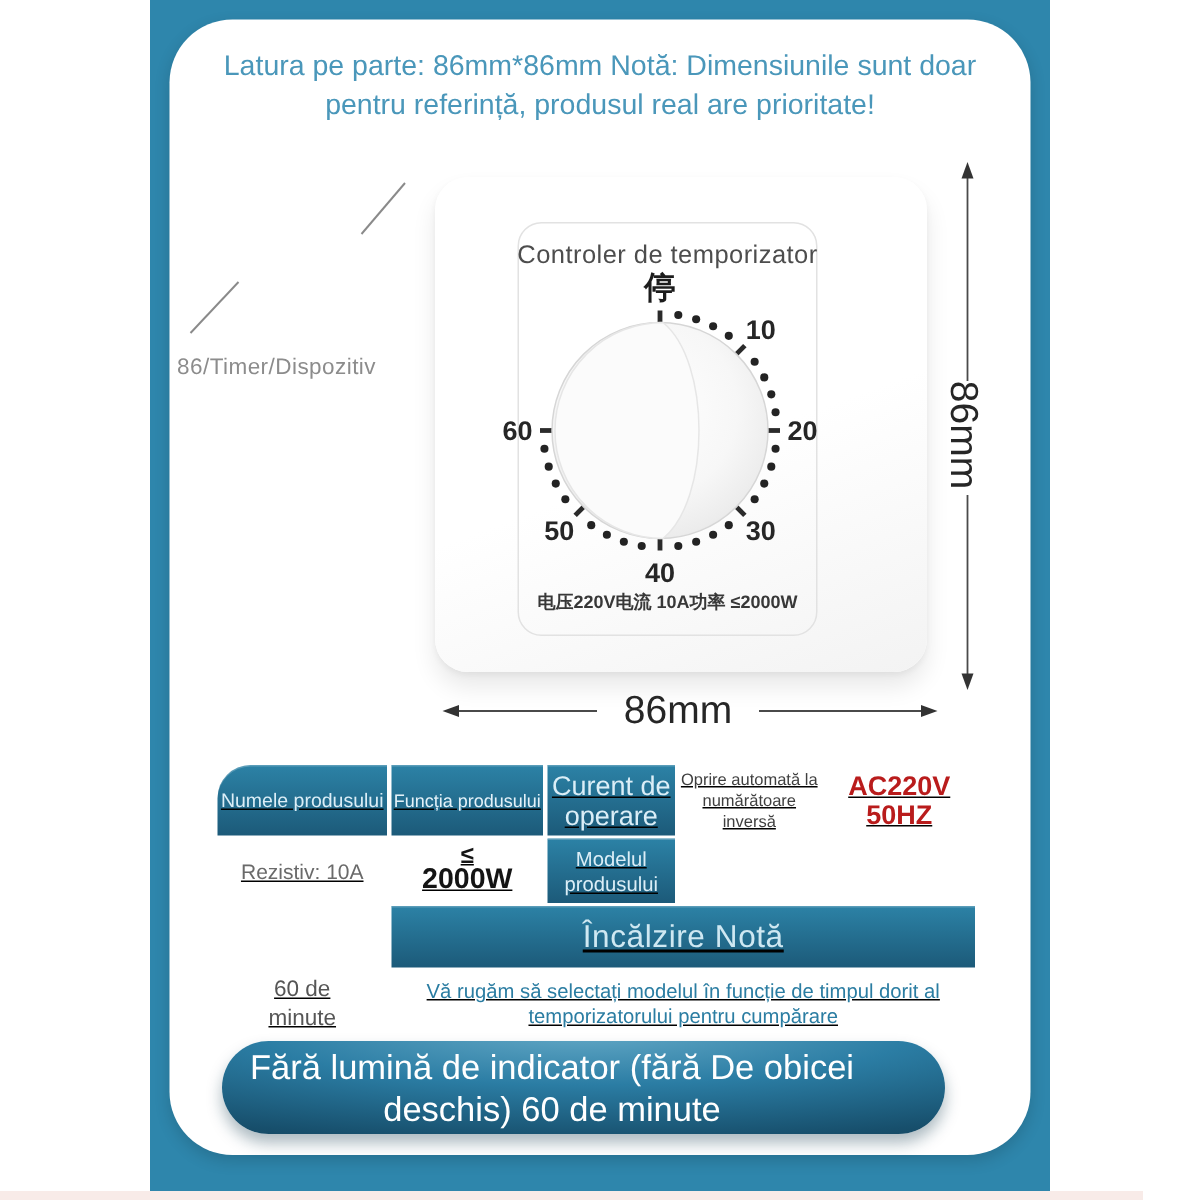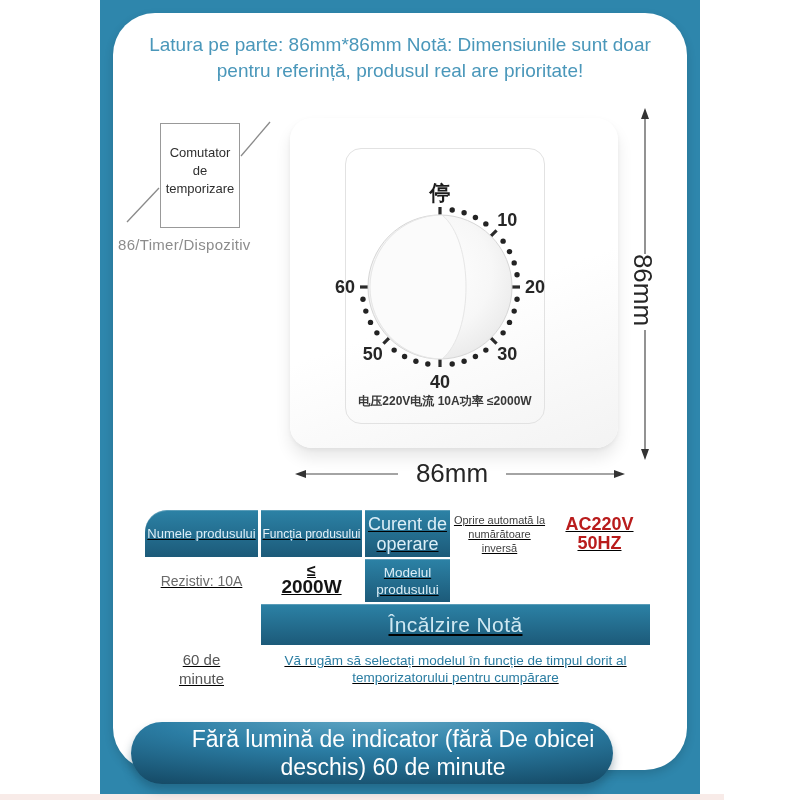--- a/index.html
+++ b/index.html
@@ -1,17 +1,17 @@
 <!DOCTYPE html>
 <html style="--teal: #2e86ac; --th-top: #2c82a6; --th-bot: #1c5a79; --banner-text: #4a97ba; --note-text: #2b7da2;"><head>
 <meta charset="utf-8">
 <style>
   html,body{margin:0;padding:0;}
   body{font-family:"Liberation Sans",sans-serif;background:#fff;}
-  .page{position:relative;width:724px;height:800px;background:#fff;overflow:hidden;}
+  .page{position:relative;width:724px;height:800px;background:#fff;overflow:hidden;padding-left:38px;}
   .teal-band{position:absolute;left:100px;top:0;width:600px;height:797px;background:var(--teal,#2e86ac);}
   .bottom-strip{position:absolute;left:0;top:794px;width:800px;height:6px;background:#f8ebe8;}
   .card{position:absolute;left:113px;top:13px;width:574px;height:757px;background:#ffffff;border-radius:42px;box-shadow:0 4px 10px rgba(0,0,0,.15);}
   .banner{position:absolute;left:140px;top:32px;width:520px;text-align:center;font-size:19px;line-height:26px;color:var(--banner-text,#4a97ba);}
   .callout-box{position:absolute;left:160px;top:123px;width:80px;height:105px;background:#fff;border:1.5px solid #999;box-sizing:border-box;padding-top:20px;text-align:center;font-size:13px;line-height:18px;color:#2f2f2f;}
   .caption{position:absolute;left:118px;top:236px;width:170px;font-size:15px;color:#8c8c8c;letter-spacing:.3px;}
   .plate{position:absolute;left:290px;top:118px;width:328px;height:330px;border-radius:22px;background:linear-gradient(160deg,#ffffff 55%,#f3f3f3 100%);box-shadow:0 10px 16px rgba(0,0,0,.09),0 2px 4px rgba(0,0,0,.05);}
   .panel{position:absolute;left:345px;top:148px;width:198px;height:274px;border:1px solid #e2e2e2;border-radius:16px;}
   .device-title{position:absolute;left:320px;top:160px;width:250px;text-align:center;font-size:17px;color:#4d4d4d;letter-spacing:.3px;}
   .spec-line{position:absolute;left:320px;top:393px;width:250px;text-align:center;font-size:12px;font-weight:bold;color:#383838;}
@@ -38,42 +38,38 @@
   .c-pow{font-weight:bold;color:#141414;}
   .c-pow .pow-sym{font-size:16px;line-height:13px;display:block;}
   .c-pow .pow-val{font-size:19px;line-height:20px;display:block;}
   .c-model-label{font-size:13.5px;line-height:17px;text-align:center;}
   .c-model-label span{display:block;width:84px;}
   .merged{grid-column:2/6;}
   .c-note-header{font-size:21px;color:#cfe8f2;letter-spacing:.4px;}
   .c-model-value{font-size:15px;line-height:19px;color:#565656;}
   .c-model-value span{display:block;width:64px;}
   .c-note{font-size:13.5px;line-height:17px;color:var(--note-text,#2b7da2);}
-  .footer-pill{position:absolute;left:131px;top:694px;width:482px;height:62px;border-radius:31px;background:radial-gradient(120% 150% at 50% -10%,#63a8c6 0%,#2b7da4 38%,#174f6c 78%,#123c52 100%);box-shadow:0 6px 10px rgba(15,55,75,.35);display:flex;align-items:center;justify-content:flex-end;margin-top:28px;}
+  .footer-pill{position:absolute;left:148px;top:694px;width:482px;height:62px;border-radius:31px;background:radial-gradient(120% 150% at 50% -10%,#63a8c6 0%,#2b7da4 38%,#174f6c 78%,#123c52 100%);box-shadow:0 6px 10px rgba(15,55,75,.35);display:flex;align-items:center;justify-content:flex-start;}
   .footer-text{color:#fff;font-size:23px;line-height:28px;text-align:center;width:440px;}
 </style>
 </head>
 <body>
 
 <div class="page">
   <div class="teal-band"></div>
   <div class="bottom-strip"></div>
   <div class="card"></div>
 
   <div class="banner">Latura pe parte: 86mm*86mm Notă: Dimensiunile sunt doar pentru referință, produsul real are prioritate!</div>
 
-  <div class="callout-box">
-    <div>Comutator</div>
-    <div>de</div>
-    <div>temporizare</div>
-  </div>
   <div class="caption">86/Timer/Dispozitiv</div>
 
   <div class="plate"></div>
   <div class="panel"></div>
+  <div class="device-title">Controler de temporizator</div>
 
   <svg id="dial-svg" viewBox="0 0 300 300">
     <defs>
       <radialGradient id="knobG" cx="45%" cy="40%" r="68%">
         <stop offset="0%" stop-color="#ffffff"></stop>
         <stop offset="60%" stop-color="#f7f7f7"></stop>
         <stop offset="88%" stop-color="#ececec"></stop>
         <stop offset="100%" stop-color="#dcdcdc"></stop>
       </radialGradient>
     </defs>

